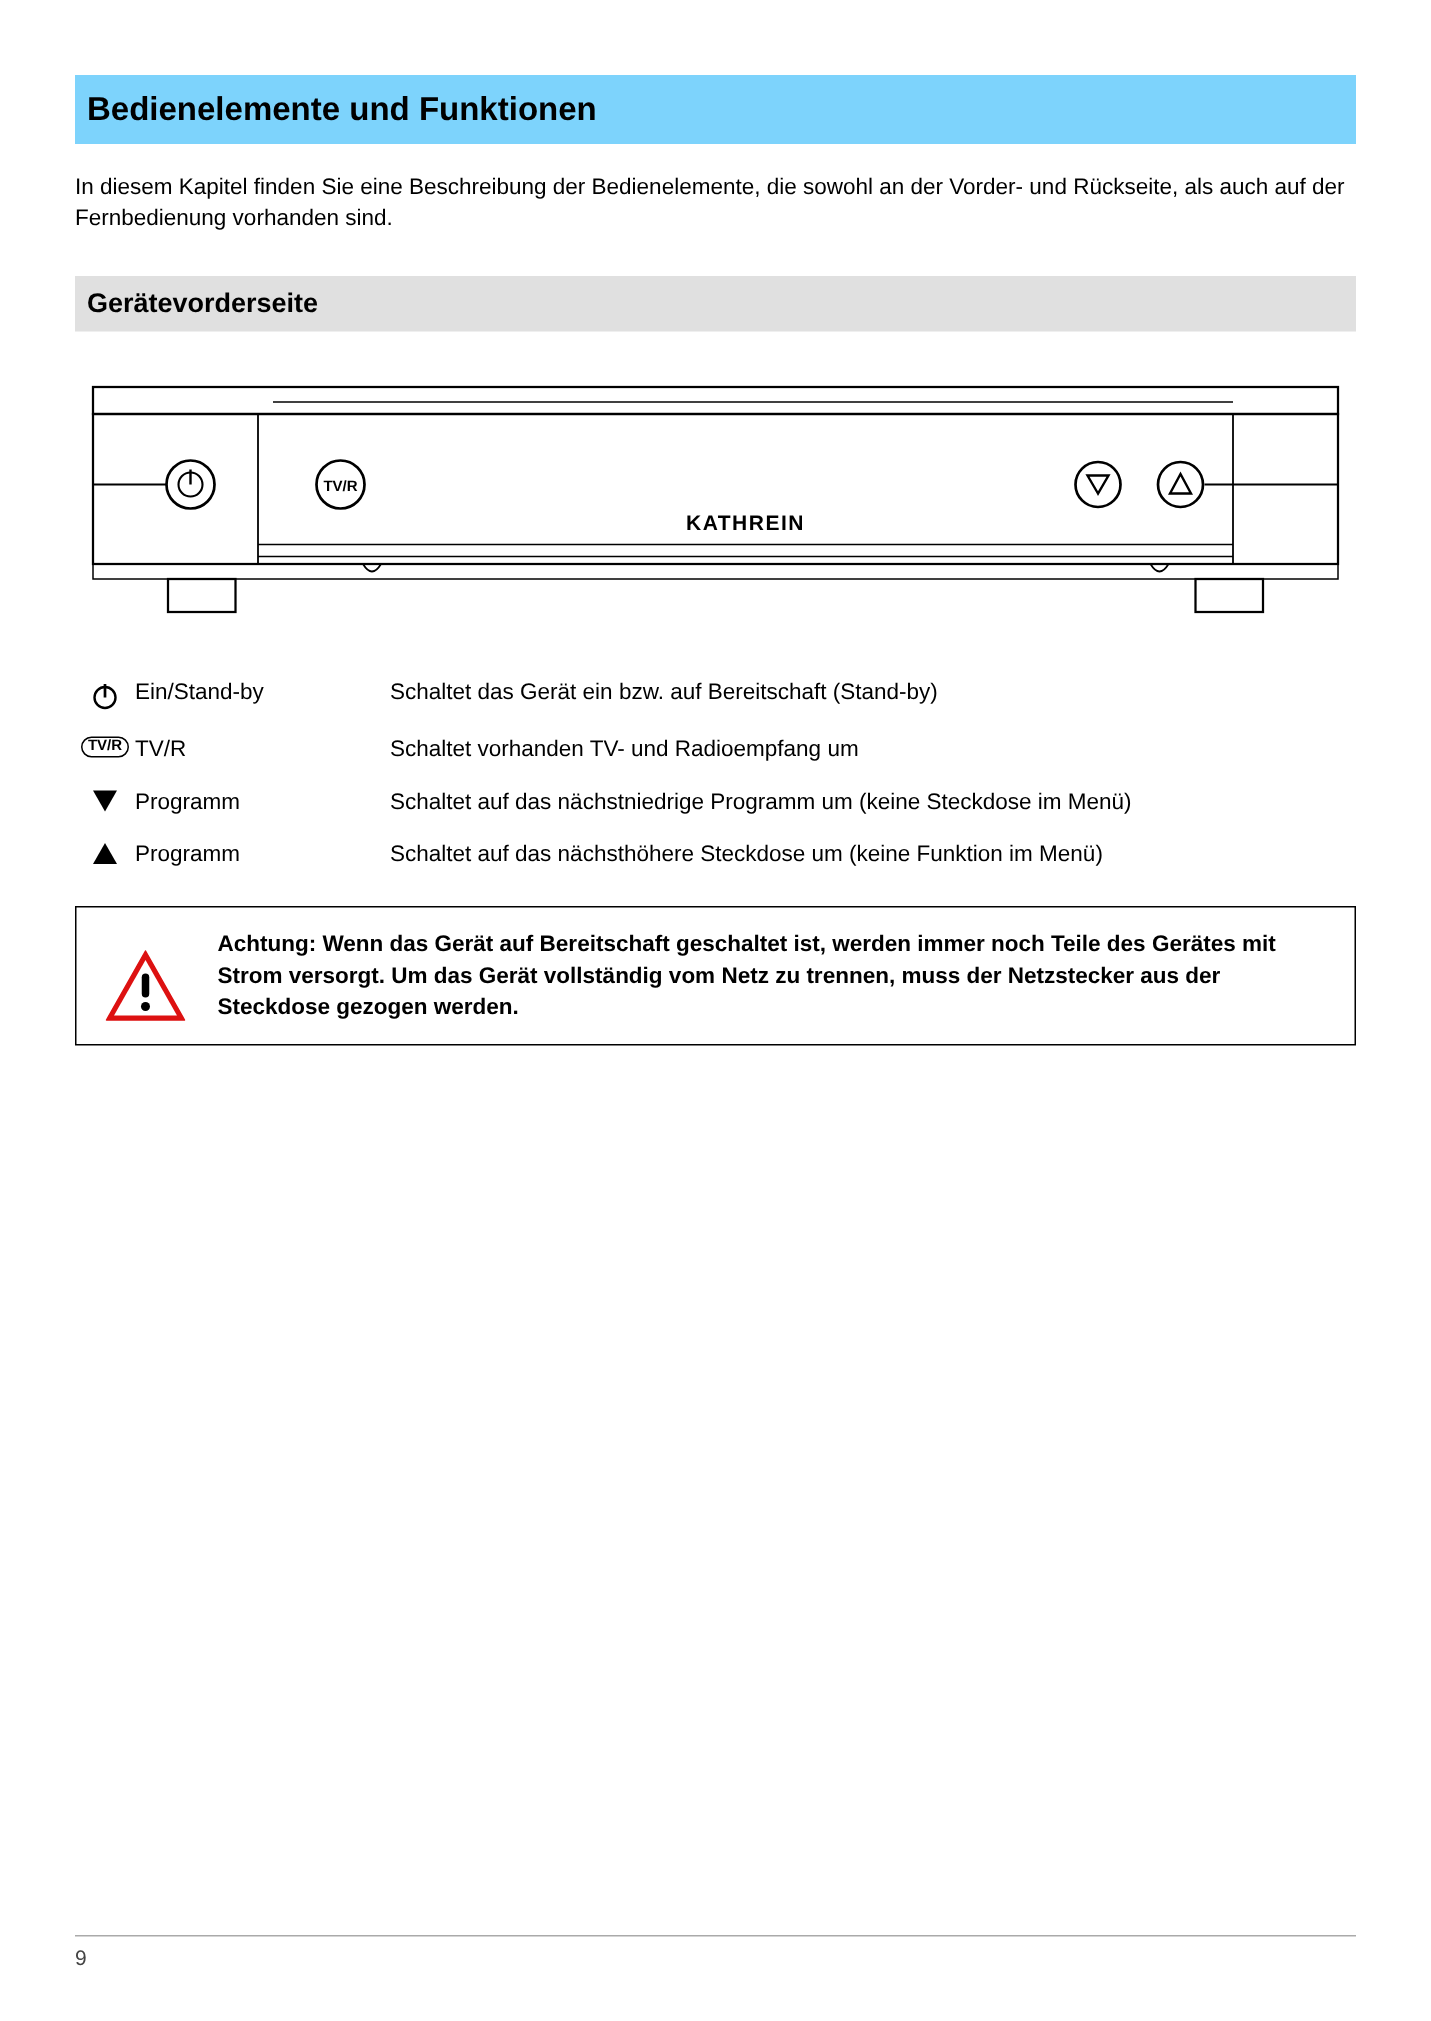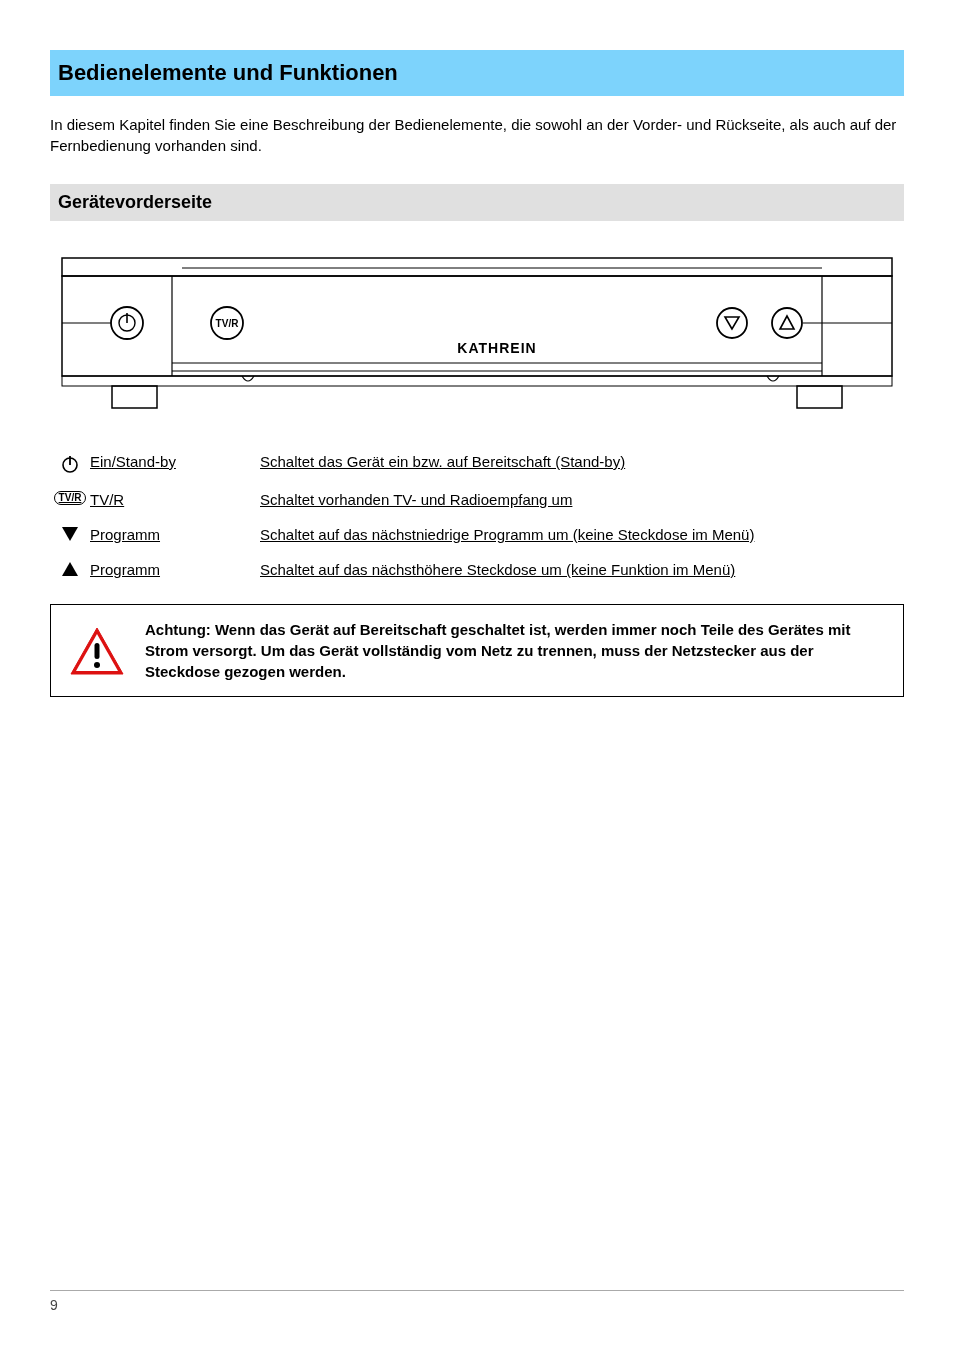--- a/index.html
+++ b/index.html
@@ -37,21 +37,20 @@
     .device-wrap {
       position: relative;
       width: 850px;
       height: 170px;
       margin: 0 auto 28px auto;
     }
     .device-wrap svg { display: block; }
     
     .defs {
       font-size: 15px;
-      text-decoration: underline;
     }
     .def-row {
       display: flex;
       align-items: flex-start;
       margin-bottom: 14px;
       line-height: 1.4;
     }
     .def-sym {
       width: 40px;
       flex: 0 0 40px;
@@ -73,21 +72,21 @@
       border-radius: 10px;
       font-size: 10px;
       font-weight: bold;
       padding: 1px 4px;
       line-height: 1;
     }
     
     .warning-box {
       border: 1.5px solid #000;
       display: flex;
-      align-items: center;
+      align-items: flex-end;
       gap: 18px;
       padding: 14px 16px;
       margin-top: 24px;
     }
     .warn-icon {
       flex: 0 0 60px;
       display: flex;
       justify-content: center;
     }
     .warn-text {

